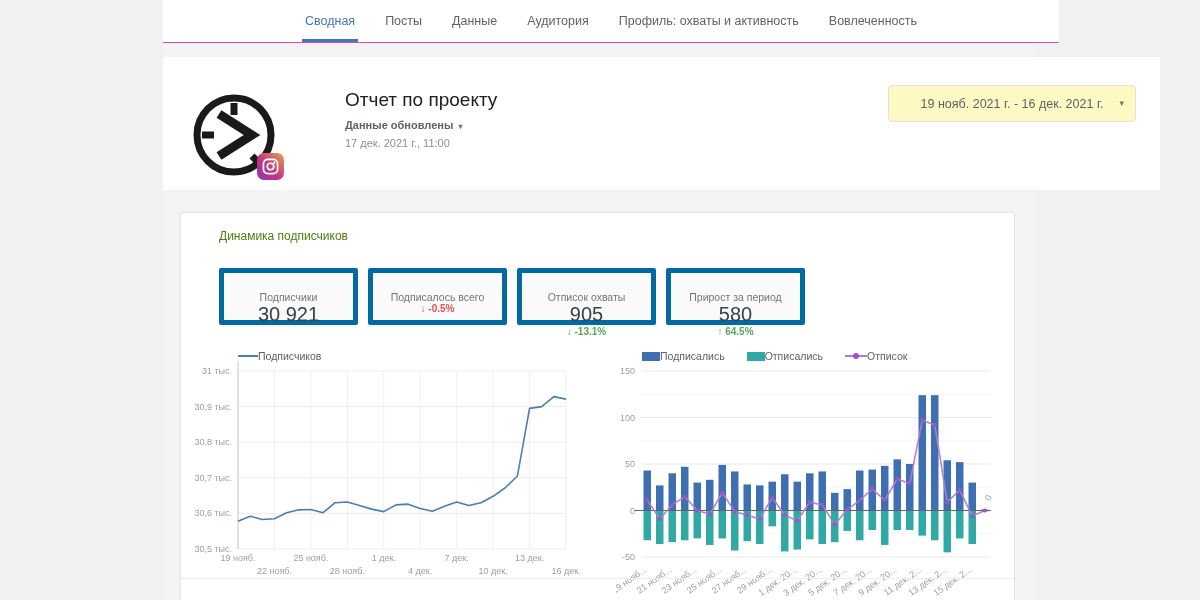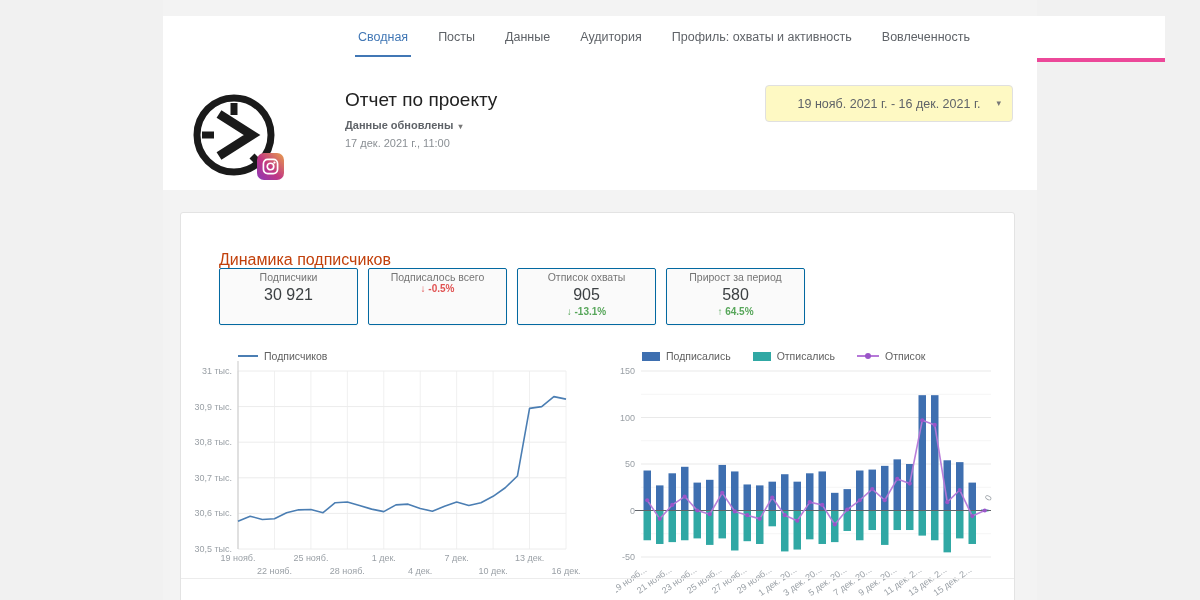--- a/index.html
+++ b/index.html
@@ -5,27 +5,27 @@
   html,body{margin:0;padding:0;}
   body{
     width:1200px;height:600px;position:relative;overflow:hidden;
     background:#f1f1f1;
     font-family:"Liberation Sans", sans-serif;
     -webkit-font-smoothing:antialiased;
   }
   .content-col{position:absolute;left:163px;top:0;width:874px;height:600px;background:#f3f3f3;}
   
   .topnav{
-    position:absolute;left:163px;top:0;width:1002px;height:42px;background:#fff;
-    border-bottom:4px solid #ec4899;display:flex;align-items:stretch;justify-content:center;gap:24px;margin-top:16px;
+    position:absolute;left:163px;top:0;width:896px;height:42px;background:#fff;
+    border-bottom:1px solid #ec4899;display:flex;align-items:stretch;justify-content:center;gap:24px;
   }
   .tab{display:flex;align-items:center;font-size:12.5px;color:#5f6368;border-bottom:3px solid transparent;padding:3px 3px 0 3px;box-sizing:border-box;cursor:pointer;white-space:nowrap;}
   .tab.active{color:#4177b5;border-bottom-color:#4177b5;}
   
-  .header-card{position:absolute;left:163px;top:57px;width:874px;height:133px;background:#fff;}
+  .header-card{position:absolute;left:163px;top:57px;width:997px;height:133px;background:#fff;}
   .logo-wrap{position:absolute;left:27px;top:33px;width:92px;height:92px;}
   .insta-badge{
     position:absolute;right:-2px;bottom:2px;width:27px;height:27px;border-radius:7px;
     background:linear-gradient(45deg,#8a3ab9 0%,#c13584 45%,#e8a04b 100%);
     display:flex;align-items:center;justify-content:center;
   }
   .page-title{position:absolute;left:182px;top:32px;font-size:19px;color:#212121;}
   .updated-label{position:absolute;left:182px;top:62px;font-size:11px;font-weight:bold;color:#5f6368;cursor:pointer;}
   .updated-label .caret{font-size:8px;color:#777;margin-left:2px;}
   .updated-time{position:absolute;left:182px;top:80px;font-size:11px;color:#8a8f94;}
@@ -33,31 +33,31 @@
     position:absolute;right:24px;top:28px;width:248px;height:37px;background:#fef9c3;
     border:1px solid #e0e0e0;border-radius:4px;display:flex;align-items:center;justify-content:center;
     font-size:12.5px;color:#5f6368;cursor:pointer;box-sizing:border-box;
   }
   .date-picker .caret{position:absolute;right:11px;top:12px;font-size:9px;color:#777;}
   
   .main-card{
     position:absolute;left:180px;top:212px;width:835px;height:402px;background:#fff;
     border:1px solid #e3e3e3;border-radius:3px;box-sizing:border-box;
   }
-  .section-title{position:absolute;left:38px;top:38px;font-size:16px;color:#c2410c;}
+  .section-title{position:absolute;left:38px;top:16px;font-size:12px;color:#4d7c0f;}
   .metrics-row{position:absolute;left:38px;top:55px;display:flex;gap:10px;}
   .metric-card{
-    width:139px;height:57px;background:#fafafa;border:1px solid #0369a1;border-radius:2px;
-    box-shadow:0 1px 2px rgba(0,0,0,0.05);text-align:center;box-sizing:border-box;padding-top:2px;
+    width:139px;height:57px;background:#fafafa;border:5px solid #0369a1;border-radius:2px;
+    box-shadow:0 1px 2px rgba(0,0,0,0.05);text-align:center;box-sizing:border-box;padding-top:18px;
   }
   .metric-label{font-size:10.5px;color:#757575;line-height:12px;}
-  .metric-value{font-size:16px;color:#3c4043;line-height:23px;}
+  .metric-value{font-size:20px;color:#3c4043;line-height:23px;}
   .metric-delta{font-size:10px;font-weight:bold;line-height:11px;}
   .legend{position:absolute;display:flex;gap:22px;align-items:center;font-size:10.5px;color:#616161;}
-  .legend-item{display:flex;align-items:center;gap:6px;}
+  .legend-item{display:flex;align-items:center;}
   .sw-line{width:20px;height:0;border-top:2px solid #4b7eb3;}
   .sw-rect{width:18px;height:9px;}
   .sw-growth{width:22px;height:0;border-top:2px solid #b678d8;position:relative;}
   .sw-growth::after{content:"";position:absolute;left:8px;top:-4px;width:6px;height:6px;border-radius:50%;background:#9a55c8;}
   svg text.tick{font-family:"Liberation Sans",sans-serif;font-size:9px;fill:#9aa0a6;}
   .divider{position:absolute;left:0;top:365px;width:100%;border-top:1px solid #ececec;}
 </style>
 </head>
 <body>
 

